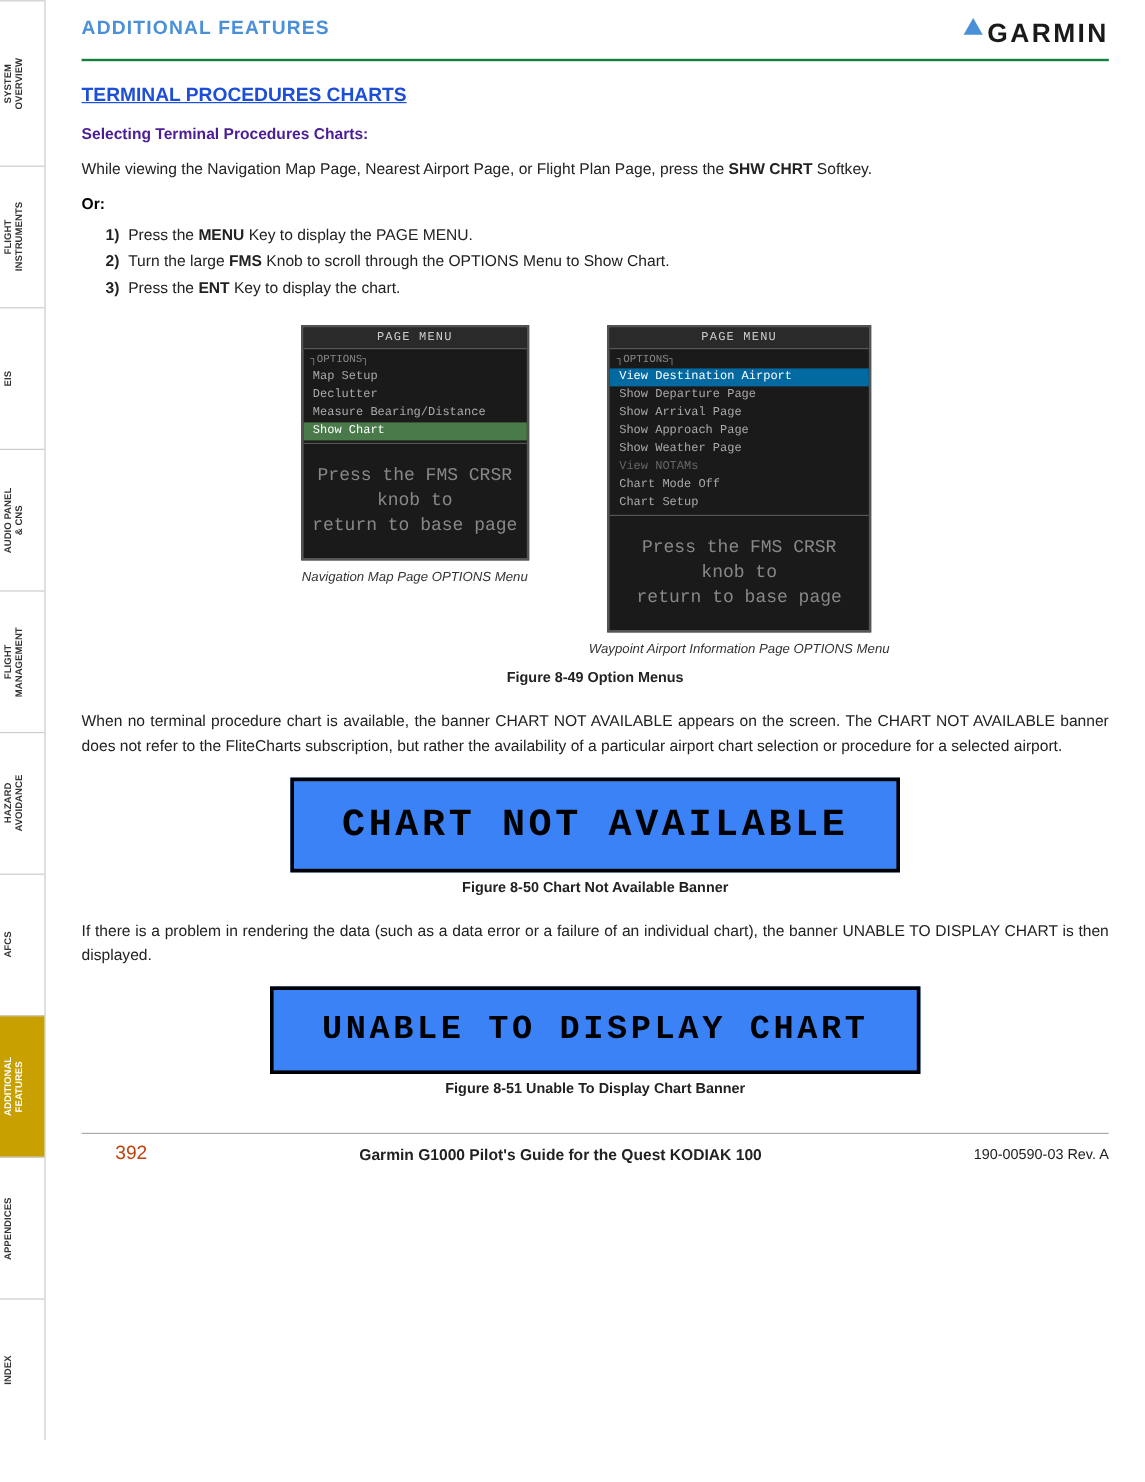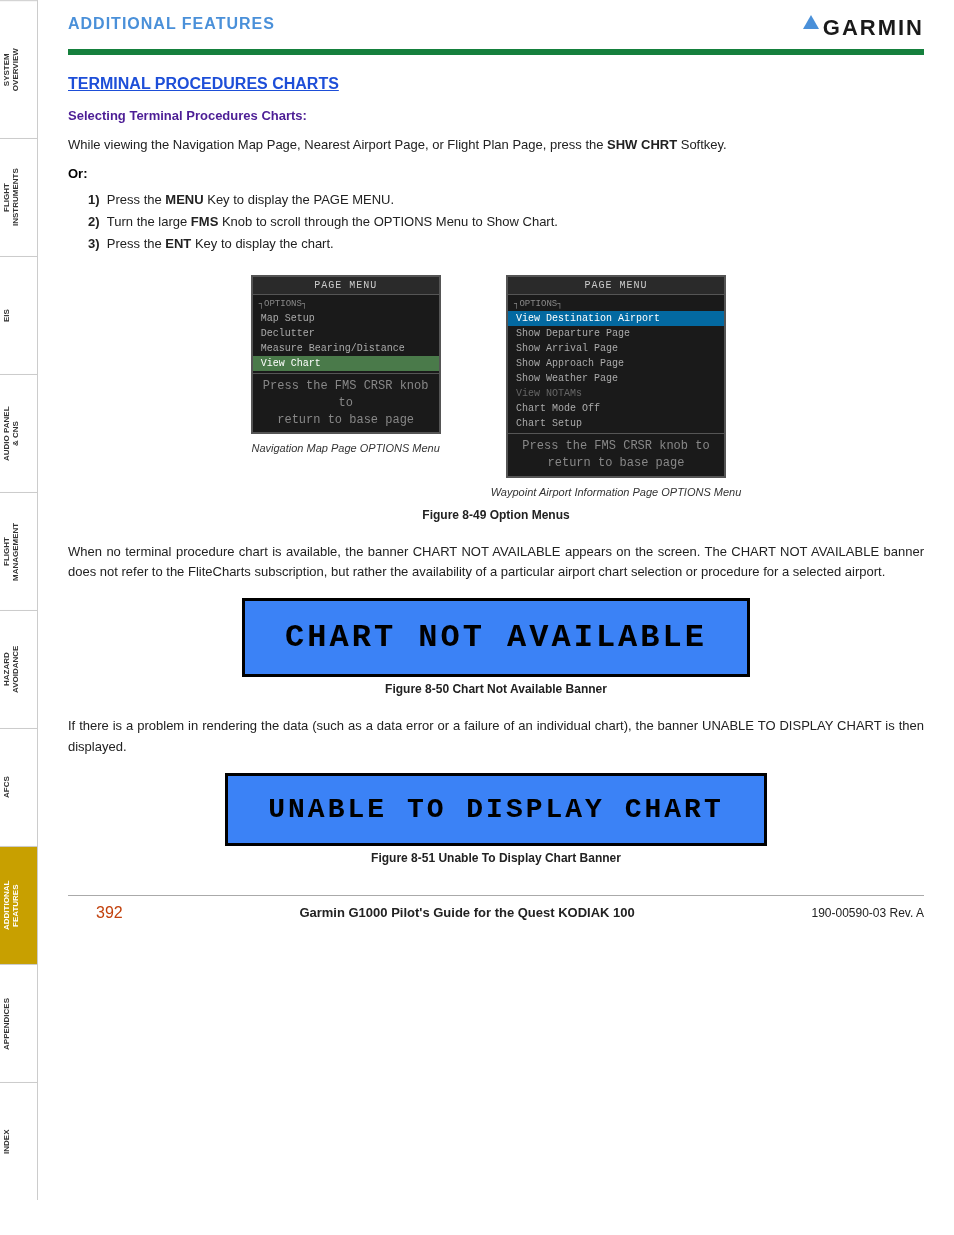--- a/index.html
+++ b/index.html
@@ -49,21 +49,21 @@
       margin-left: 38px;
       padding: 15px 30px 30px 30px;
       min-height: 1235px;
     }
 
     
     .page-header {
       display: flex;
       justify-content: space-between;
       align-items: flex-start;
-      border-bottom: 6px solid #15803d;
+      border-bottom: 2px solid #15803d;
       padding-bottom: 8px;
       margin-bottom: 20px;
     }
     .page-header-title {
       font-size: 16px;
       font-weight: bold;
       color: #4a90d9;
       letter-spacing: 1px;
       text-transform: uppercase;
     }
@@ -187,23 +187,23 @@
       background: #4a7a4a;
       color: #fff;
     }
     .page-menu-item.selected {
       background: #0369a1;
       color: #fff;
     }
     .page-menu-footer {
       border-top: 1px solid #555;
       color: #888;
-      font-size: 12px;
-      text-align: center;
-      padding: 4px 6px;
+      font-size: 15px;
+      text-align: center;
+      padding: 16px 6px;
       line-height: 1.4;
     }
 
     
     .figure-caption {
       text-align: center;
       font-size: 12px;
       font-weight: bold;
       margin: 5px 0 20px 0;
       color: #222;
@@ -300,21 +300,21 @@
   <div class="screenshots-row">
 
     <div class="page-menu-container">
       <div class="page-menu-box">
         <div class="page-menu-title-bar">PAGE MENU</div>
         <div class="page-menu-items">
           <div class="page-menu-item section-header">┐OPTIONS┐</div>
           <div class="page-menu-item">Map Setup</div>
           <div class="page-menu-item">Declutter</div>
           <div class="page-menu-item">Measure Bearing/Distance</div>
-          <div class="page-menu-item highlighted">View Chart</div>
+          <div class="page-menu-item highlighted">Show Chart</div>
         </div>
         <div class="page-menu-footer">Press the FMS CRSR knob to<br>return to base page</div>
       </div>
       <div class="page-menu-caption">Navigation Map Page OPTIONS Menu</div>
     </div>
 
     <div class="page-menu-container">
       <div class="page-menu-box" style="width: 220px;">
         <div class="page-menu-title-bar">PAGE MENU</div>
         <div class="page-menu-items">

